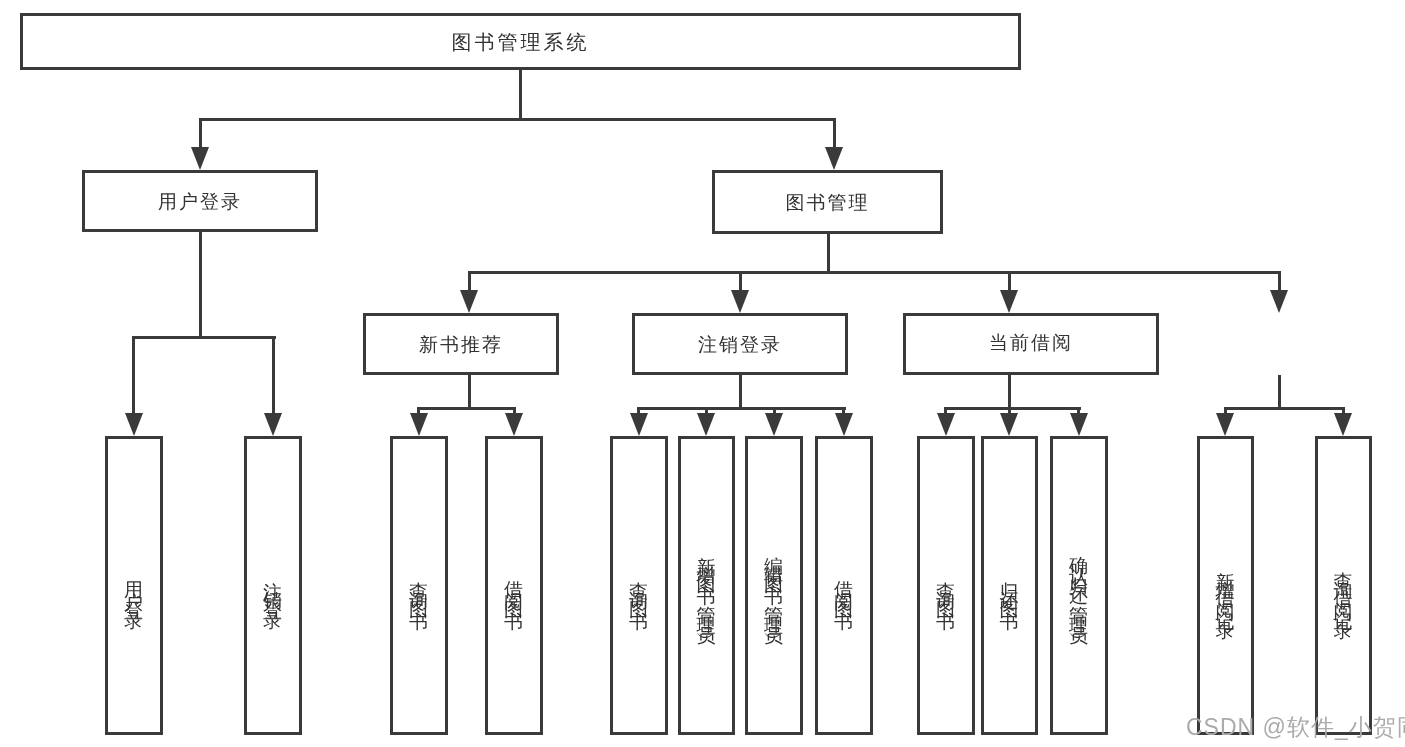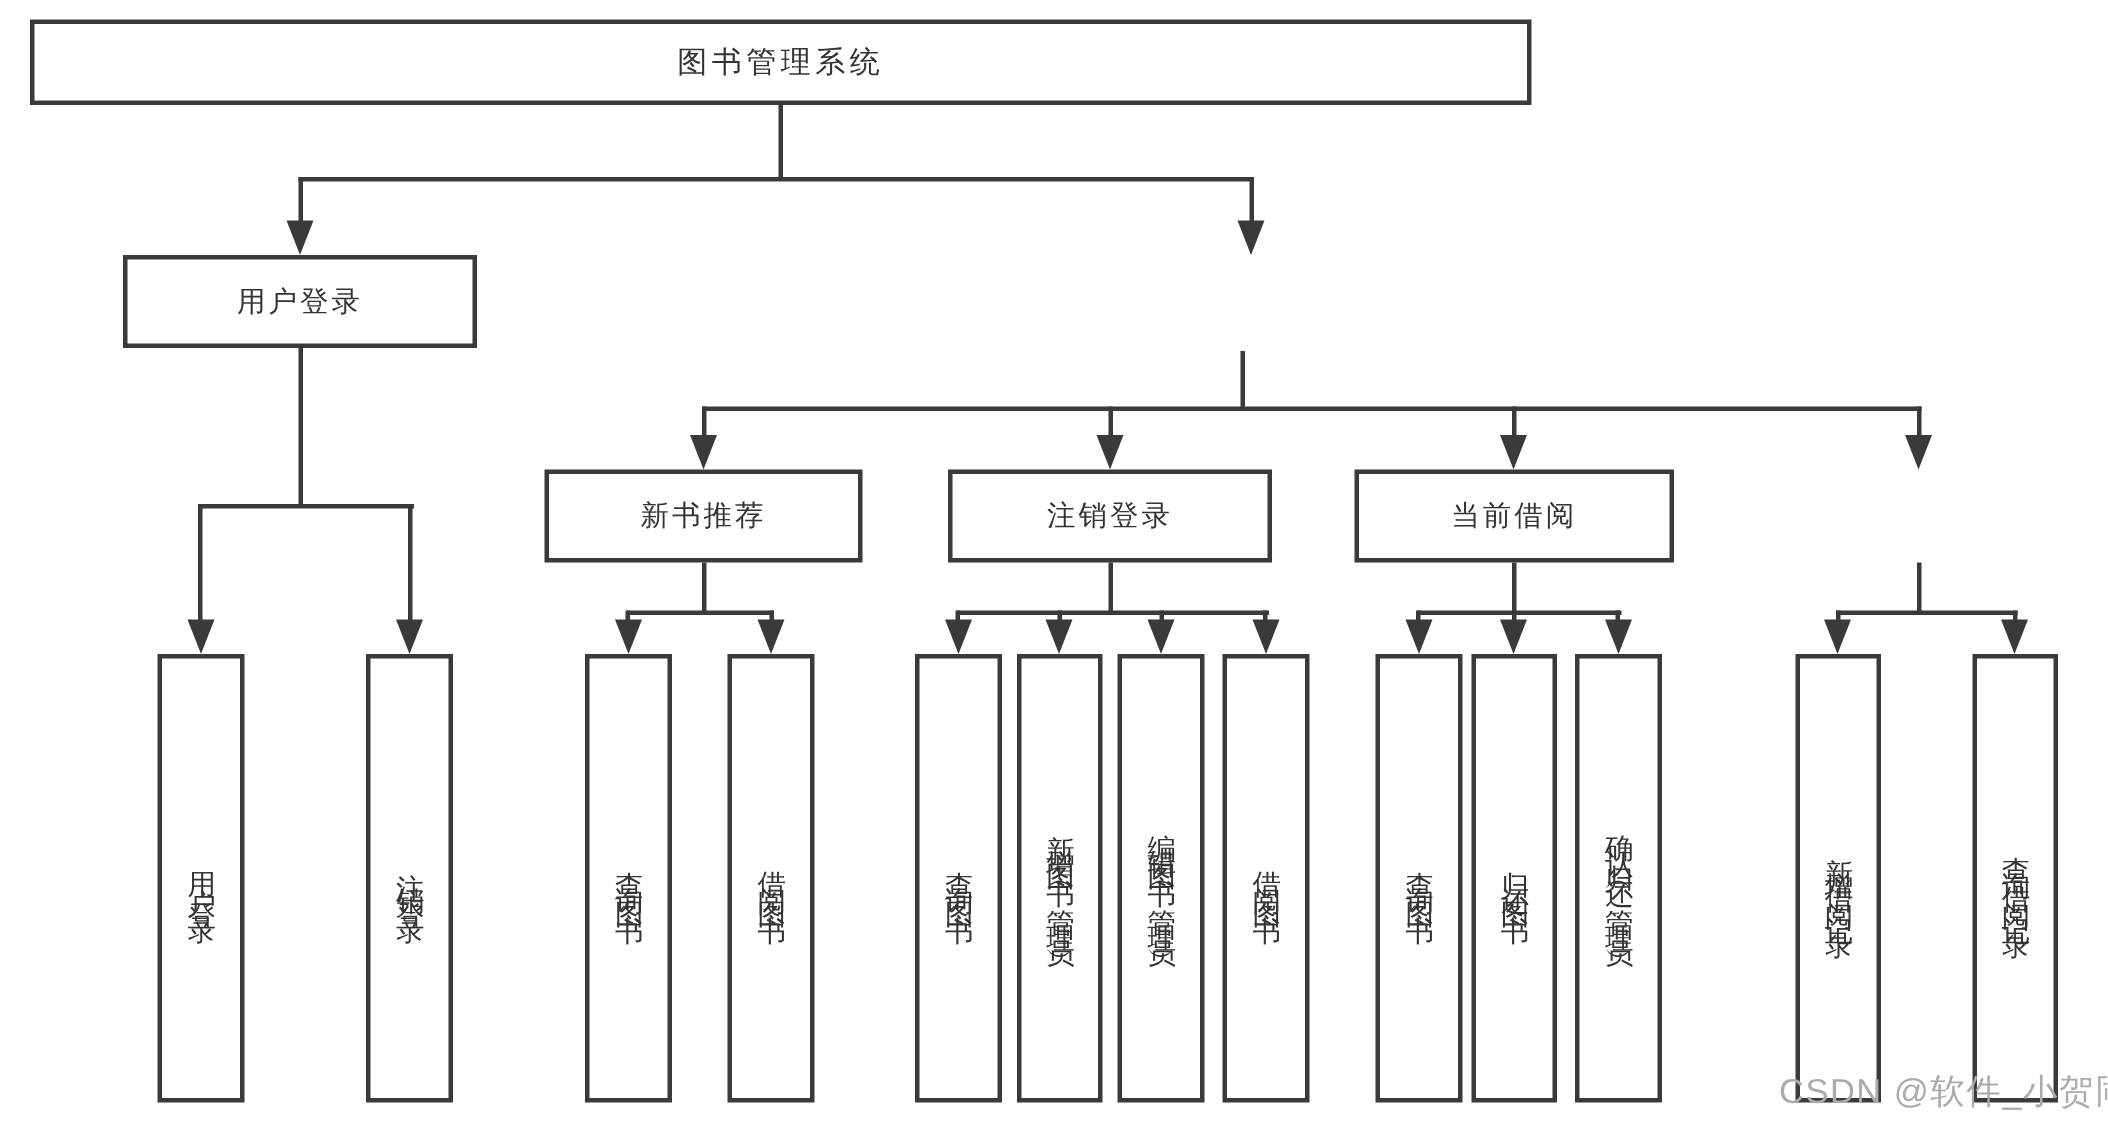--- a/index.html
+++ b/index.html
@@ -70,42 +70,43 @@
   <div class="box title" style="left:20px; top:13px; width:1001px; height:57px;text-align:right;">图书管理系统</div>
 
   <div class="line" style="left:519px; top:70px; width:3px; height:48px;"></div>
   <div class="line" style="left:199px; top:118px; width:637px; height:3px;"></div>
   <div class="line" style="left:199px; top:118px; width:3px; height:32px;"></div>
   <div class="line" style="left:833px; top:118px; width:3px; height:32px;"></div>
   <div class="arrow" style="left:191px; top:147px;"></div>
   <div class="arrow" style="left:825px; top:147px;"></div>
 
   <div class="box" style="left:82px; top:170px; width:236px; height:62px;">用户登录</div>
+  <div class="box" style="left:712px; top:170px; width:231px; height:64px;">图书管理</div>
 
   <div class="line" style="left:199px; top:232px; width:3px; height:106px;"></div>
   <div class="line" style="left:132px; top:336px; width:144px; height:3px;"></div>
   <div class="line" style="left:132px; top:336px; width:3px; height:80px;"></div>
   <div class="line" style="left:272px; top:336px; width:3px; height:80px;"></div>
   <div class="arrow" style="left:125px; top:413px;"></div>
   <div class="arrow" style="left:264px; top:413px;"></div>
 
   <div class="line" style="left:827px; top:234px; width:3px; height:40px;"></div>
   <div class="line" style="left:468px; top:271px; width:813px; height:3px;"></div>
   <div class="line" style="left:468px; top:271px; width:3px; height:22px;"></div>
   <div class="line" style="left:739px; top:271px; width:3px; height:22px;"></div>
   <div class="line" style="left:1008px; top:271px; width:3px; height:22px;"></div>
   <div class="line" style="left:1278px; top:271px; width:3px; height:22px;"></div>
   <div class="arrow" style="left:460px; top:290px;"></div>
   <div class="arrow" style="left:731px; top:290px;"></div>
   <div class="arrow" style="left:1000px; top:290px;"></div>
   <div class="arrow" style="left:1270px; top:290px;"></div>
 
-  <div class="box" style="left:363px; top:313px; width:212px; height:62px;">新书推荐</div>
+  <div class="box" style="left:363px; top:313px; width:196px; height:62px;">新书推荐</div>
   <div class="box" style="left:632px; top:313px; width:216px; height:62px;">注销登录</div>
-  <div class="box" style="left:903px; top:313px; width:213px; height:62px;">当前借阅</div>
+  <div class="box" style="left:903px; top:313px; width:256px; height:62px;font-family:Liberation Mono, monospace;">当前借阅</div>
 
   <div class="line" style="left:468px; top:375px; width:3px; height:34px;"></div>
   <div class="line" style="left:418px; top:407px; width:98px; height:3px;"></div>
   <div class="line" style="left:417px; top:407px; width:3px; height:10px;"></div>
   <div class="line" style="left:513px; top:407px; width:3px; height:10px;"></div>
   <div class="arrow" style="left:410px; top:413px;"></div>
   <div class="arrow" style="left:505px; top:413px;"></div>
 
   <div class="line" style="left:739px; top:375px; width:3px; height:34px;"></div>
   <div class="line" style="left:638px; top:407px; width:208px; height:3px;"></div>

